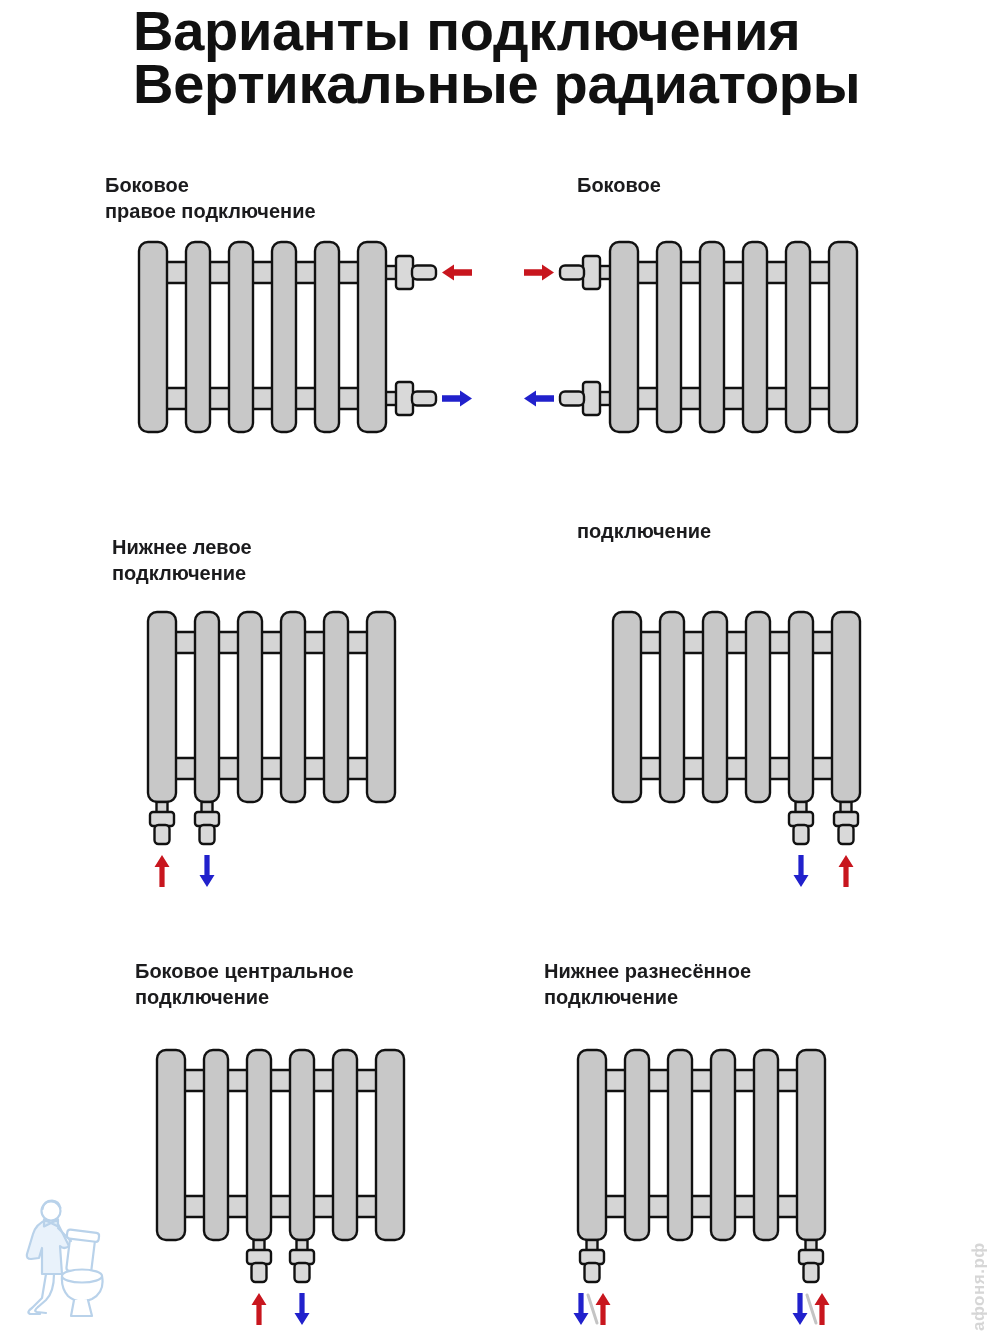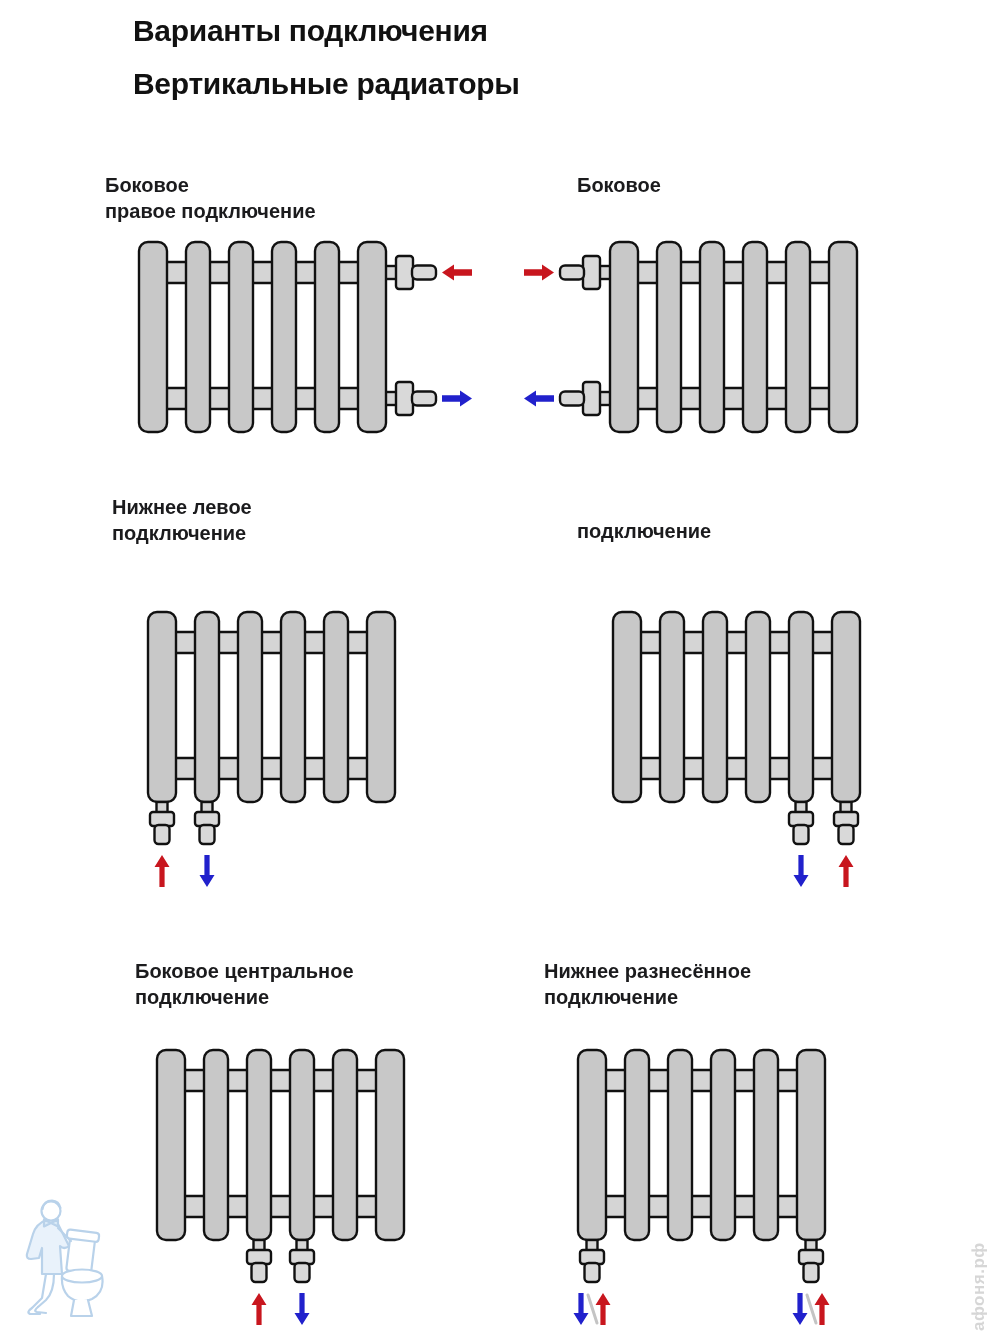--- a/index.html
+++ b/index.html
@@ -7,21 +7,21 @@
     width:1000px; height:1333px;
     background:#ffffff;
     font-family:"Liberation Sans", sans-serif;
     position:relative;
     overflow:hidden;
   }
   .abs { position:absolute; }
   .title {
     position:absolute;
     left:133px; top:4px;
-    font-size:30px; font-weight:800;
+    font-size:56px; font-weight:800;
     line-height:53px; color:#111111;
     letter-spacing:-0.3px;
     white-space:nowrap;
   }
   .dlabel {
     position:absolute;
     width:320px;
     text-align:left;
     font-size:20px; font-weight:700;
     line-height:26px;
@@ -81,21 +81,21 @@
   <div>Вертикальные радиаторы</div>
 </div>
 
 <div class="dlabel" style="left:105px; top:172px">
   <div>Боковое</div>
   <div>правое подключение</div>
 </div>
 <div class="dlabel" style="left:577px; top:172px">
   <div>Боковое</div>
 </div>
-<div class="dlabel" style="left:112px; top:494px">
+<div class="dlabel" style="left:112px; top:534px">
   <div>Нижнее левое</div>
   <div>подключение</div>
 </div>
 <div class="dlabel" style="left:577px; top:518px">
   <div>подключение</div>
 </div>
 <div class="dlabel" style="left:135px; top:958px">
   <div>Боковое центральное</div>
   <div>подключение</div>
 </div>

